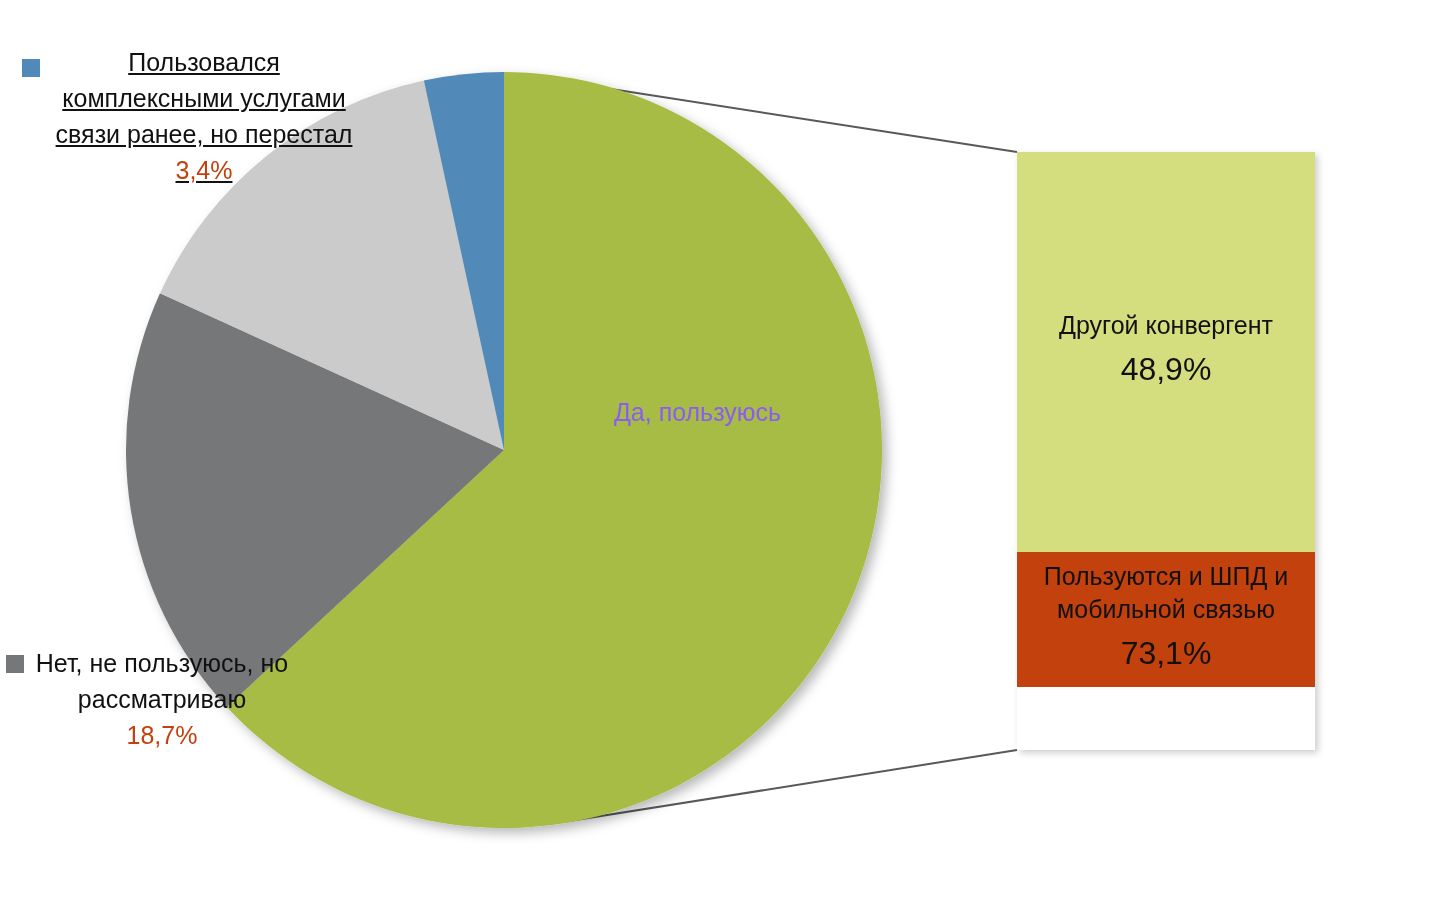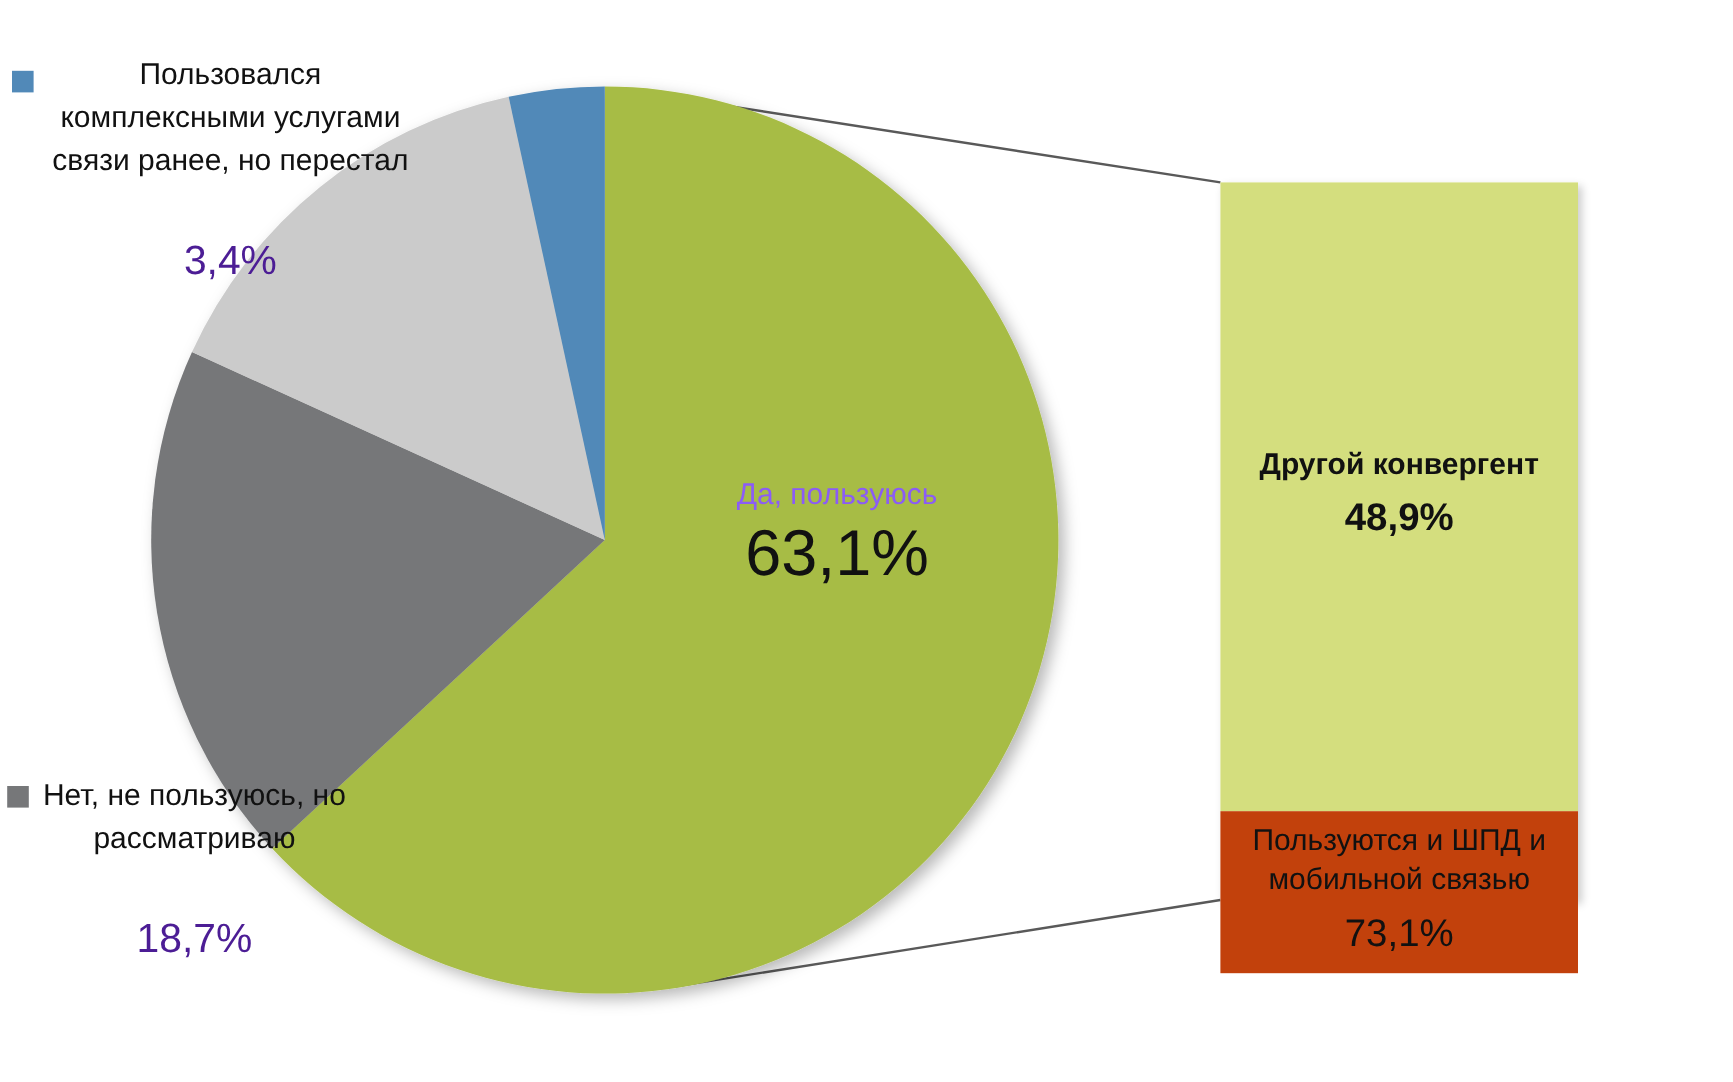--- a/index.html
+++ b/index.html
@@ -38,27 +38,26 @@
     width: 18px;
     height: 18px;
   }
   .legend-text {
     font-size: 25px;
     line-height: 36px;
     white-space: pre-line;
     color: #111111;
   }
   .legend-value {
-    font-size: 34px;
+    font-size: 25px;
     line-height: 36px;
-    color: #4c1d95;
-    margin-top: 47px;
+    color: #c2410c;
   }
 
-  #legend-0 { left: 42px; top: 44px; width: 300px; }
+  #legend-0 { left: 54px; top: 44px; width: 300px; text-decoration: underline; }
   #legend-0 .legend-swatch { left: -32px; top: 15px; }
   #legend-1 { left: 30px; top: 236px; width: 296px; }
   #legend-1 .legend-swatch { left: -22px; top: 10px; }
   #legend-2 { left: 28px; top: 645px; width: 268px; }
   #legend-2 .legend-swatch { left: -22px; top: 10px; }
 
   
   .pie-label {
     position: absolute;
     text-align: center;
@@ -98,21 +97,21 @@
     font-size: 25px;
     line-height: 33px;
     color: #111111;
     padding: 0 6px;
   }
   .bar-seg .bs-pct {
     font-size: 32px;
     line-height: 54px;
     color: #111111;
   }
-  #bar-seg-0 { height: 524px; font-weight: bold; }
+  #bar-seg-0 { height: 400px; }
   #bar-seg-1 { height: 135px; }
 </style>
 </head>
 <body style="background: rgb(255, 255, 255);">
 
 <div id="stage">
 
   <svg class="chart-svg" viewBox="0 0 1444 902">
     <defs>
       <filter id="pieShadow" x="-25%" y="-25%" width="160%" height="160%">
@@ -143,21 +142,20 @@
 
   <div class="legend-entry" id="legend-2">
     <span class="legend-swatch" style="background: rgb(118, 119, 121);"></span>
     <div class="legend-text">Нет, не пользуюсь, но
 рассматриваю</div>
     <div class="legend-value">18,7%</div>
   </div>
 
   <div class="pie-label" id="pie-label-main">
     <div class="pl-name">Да, пользуюсь</div>
-    <div class="pl-pct">63,1%</div>
   </div>
 
   <div id="bar-column">
     <div class="bar-seg" id="bar-seg-0" style="background: rgb(212, 222, 126);">
       <div class="bs-name">Другой конвергент</div>
       <div class="bs-pct">48,9%</div>
     </div>
     <div class="bar-seg" id="bar-seg-1" style="background: #c2410c;">
       <div class="bs-name">Пользуются и ШПД и
 мобильной связью</div>

